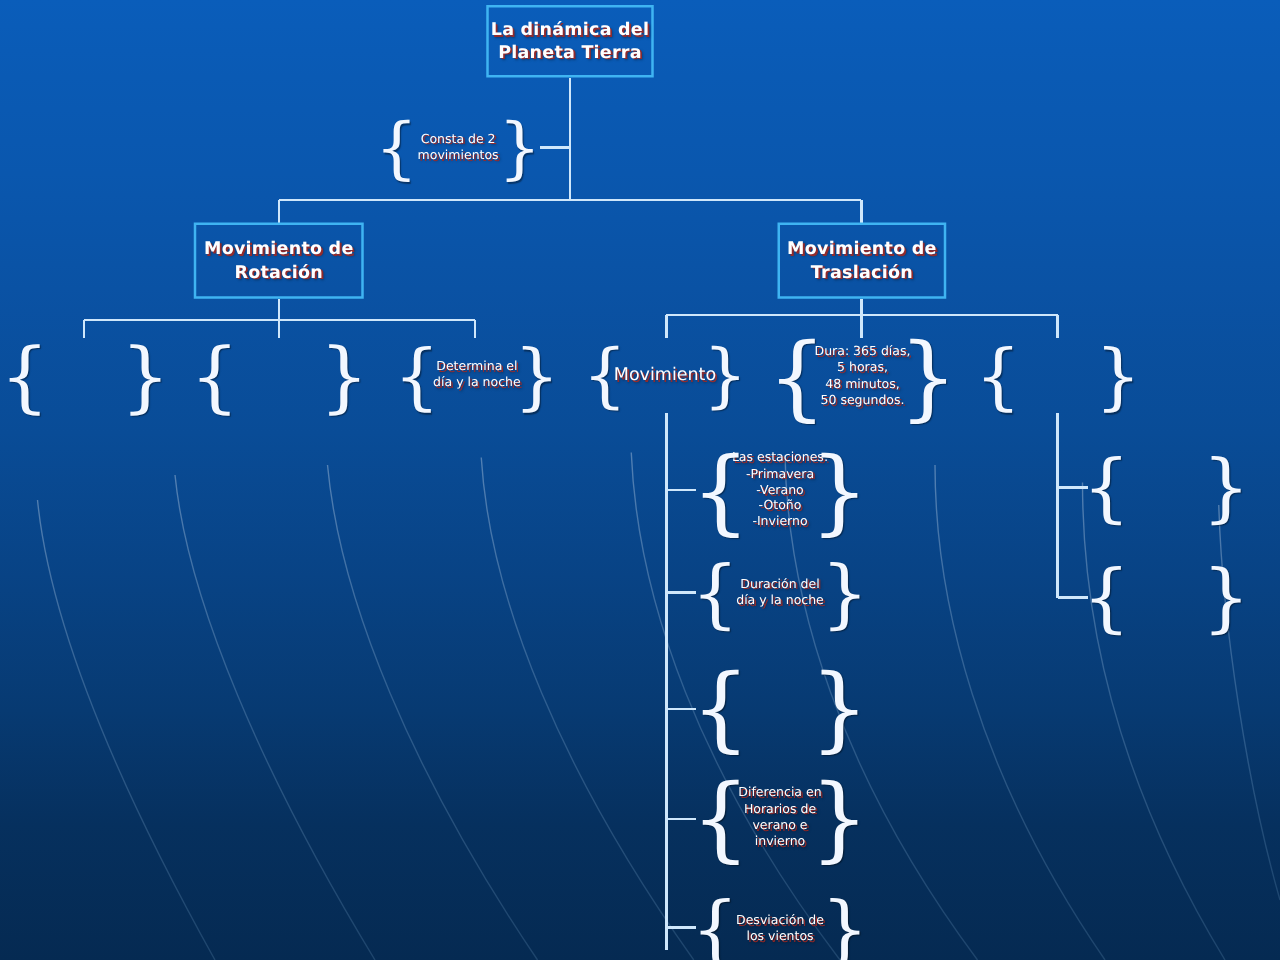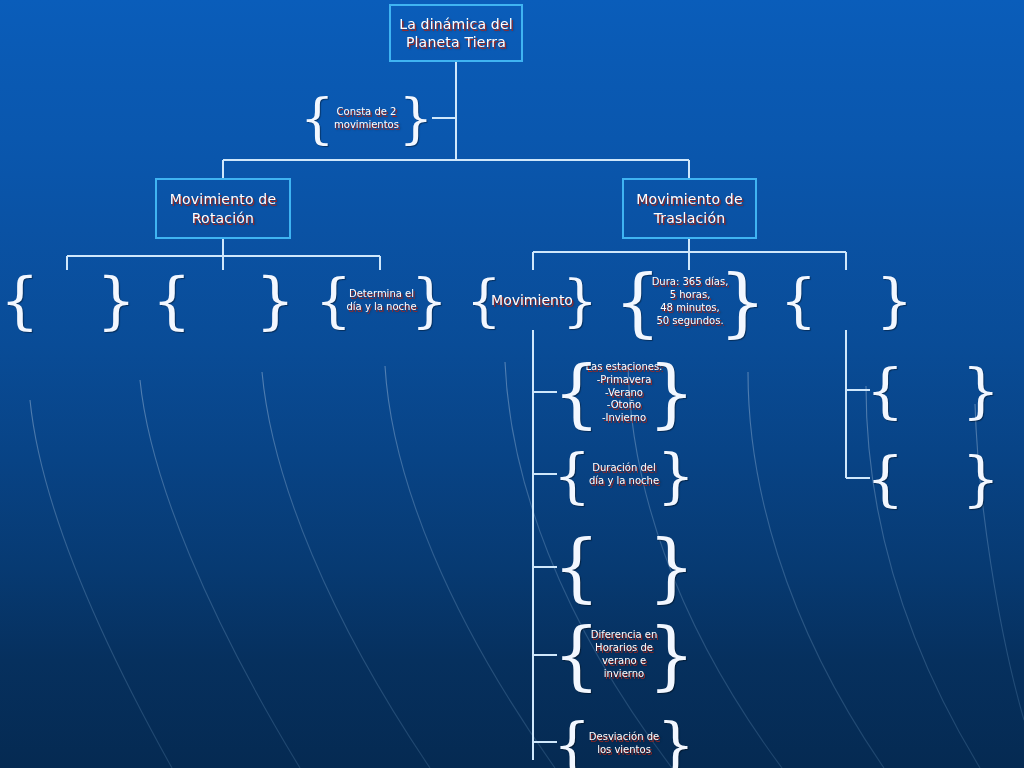--- a/index.html
+++ b/index.html
@@ -29,20 +29,21 @@
 
   
   .node{
     position:absolute;
     color:#ffffff;
     text-align:center;
     line-height:1.30;
     letter-spacing:0.2px;
     text-shadow:1.5px 1.5px 0 rgba(170,40,30,.85), 2px 2px 2px rgba(0,0,0,.35);
     white-space:pre-line;
+    font-weight:bold;
   }
   .box{
     border:2px solid #3fb4f2;
     box-sizing:border-box;
     display:flex;align-items:center;justify-content:center;
     background:transparent;
   }
   .brace{
     position:absolute;
     display:flex;align-items:center;justify-content:center;

